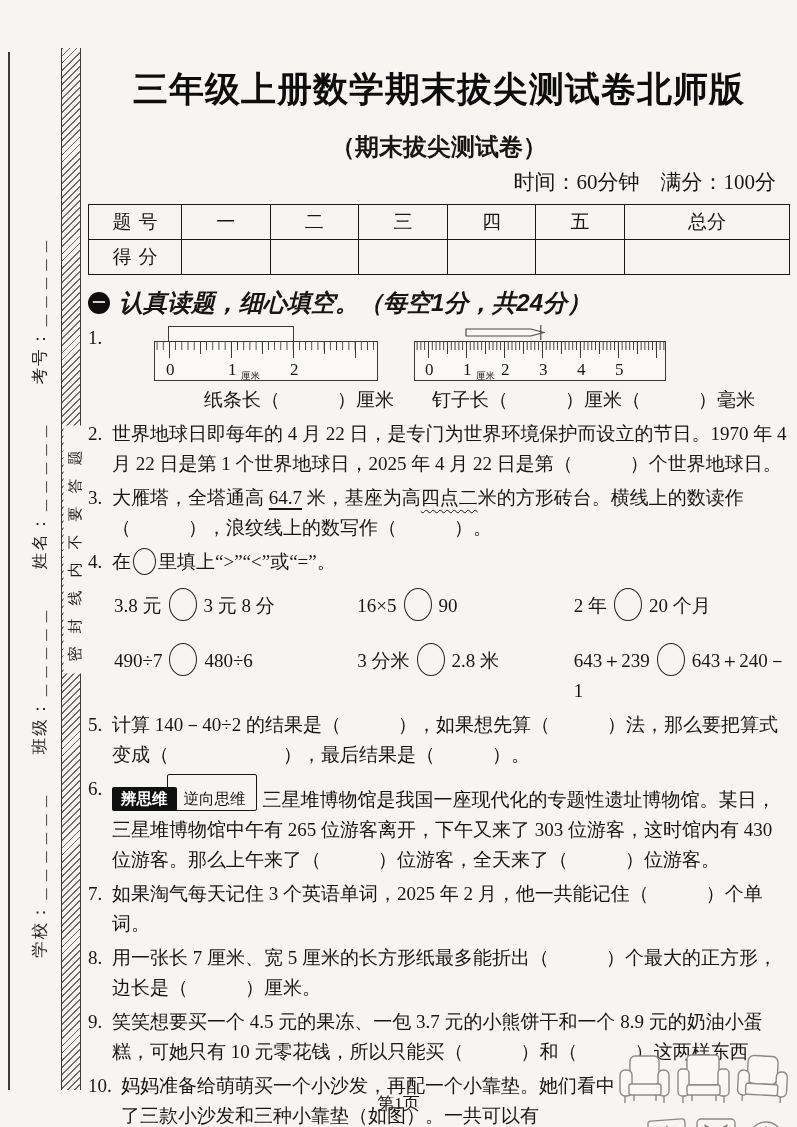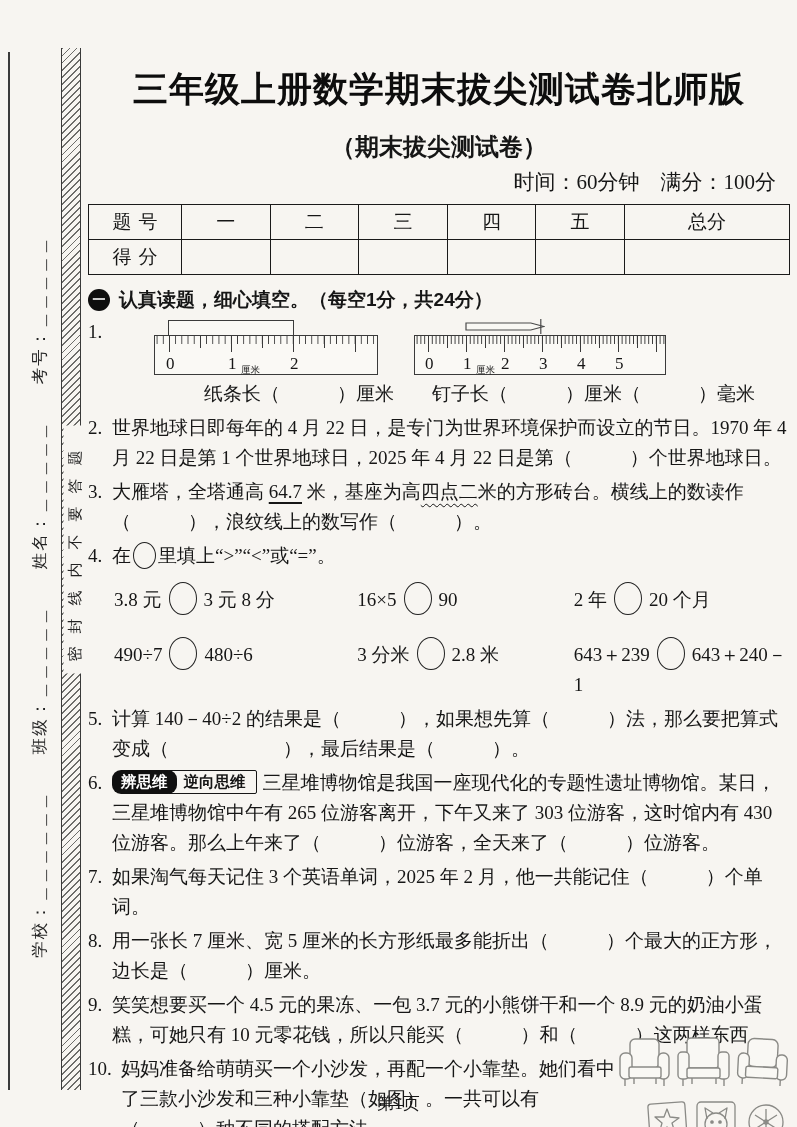--- a/index.html
+++ b/index.html
@@ -22,21 +22,21 @@
   .subtitle{margin:18px 0 0;text-align:center;font-family:Liberation Sans, sans-serif;
             font-size:24px;font-weight:800;}
   .meta{margin-top:5px;text-align:right;padding-right:14px;font-size:21px;}
   table.score-table{margin-top:8px;width:100%;border-collapse:collapse;padding-left:16px;}
   table.score-table td{border:1.7px solid #1a1a1a;height:32px;text-align:center;font-size:19px;}
   table.score-table td.lbl{letter-spacing:7px;text-indent:7px;}
   .section-header{margin-top:12px;display:flex;align-items:center;gap:9px;}
   .sec-circle{flex:0 0 auto;width:22px;height:22px;border-radius:50%;background:#0e0e0e;color:#fff;
               font-size:13px;font-weight:bold;line-height:22px;text-align:center;
               font-family:"Liberation Sans","DejaVu Sans",sans-serif;}
-  .sec-title{font-family:"Liberation Sans","DejaVu Sans",sans-serif;font-weight:800;font-size:19px;}
+  .sec-title{font-family:"Liberation Sans","DejaVu Sans",sans-serif;font-weight:800;font-size:24px;font-style:italic;}
   
   .q{position:relative;padding-left:24px;margin-top:4px;font-size:19px;line-height:30px;}
   .q .qnum{position:absolute;left:0;top:0;}
   .q10{padding-left:33px;}
   .u-line{text-decoration:underline;text-decoration-thickness:1.5px;text-underline-offset:4px;}
   .u-wavy{text-decoration:underline wavy 1px;text-underline-offset:5px;}
   
   .rulers-row{display:flex;align-items:flex-end;gap:36px;margin:4px 0 4px 42px;}
   .ruler{position:relative;}
   .robj{position:relative;height:18px;}
@@ -45,26 +45,26 @@
   .rbody{position:relative;height:38px;border:1.4px solid #3a3a3a;background:#faf9f5;}
   .rnum{position:absolute;top:13px;transform:translateX(-35%);font-size:17px;}
   .runit{position:absolute;top:19px;font-size:9.5px;}
   .q1-answer{margin:2px 0 0 92px;}
   
   .cmp-grid{display:grid;grid-template-columns:36% 32% 32%;row-gap:22px;margin-top:11px;padding-left:2px;}
   .cmp-circle{display:inline-block;width:26px;height:31px;border:1.6px solid #222;border-radius:50%;
               vertical-align:-9px;margin:0 7px;background:transparent;}
   .cmp-circle.small{width:21px;height:25px;vertical-align:-7px;margin:0 2px;}
   
-  .badge-dark{position:relative;z-index:1;display:inline-block;background:#101010;color:#fff;border-radius:9px;
+  .badge-dark{position:relative;z-index:1;display:inline-block;background:#101010;color:#fff;border-radius:2px;
               padding:1px 9px 2px;font-family:"Liberation Sans","DejaVu Sans",sans-serif;font-weight:800;
               font-size:15.5px;line-height:21px;vertical-align:2px;}
   .badge-light{position:relative;z-index:0;display:inline-block;border:1.6px solid #161616;border-radius:2px;
-               padding:0 10px 1px 16px;margin:0 6px 0 -10px;font-family:"Liberation Sans","DejaVu Sans",sans-serif;
-               font-weight:700;font-size:15.5px;line-height:21px;vertical-align:2px;}
+               padding:13px 10px 1px 16px;margin:0 6px 0 -10px;font-family:"Liberation Sans","DejaVu Sans",sans-serif;
+               font-weight:400;font-size:15.5px;line-height:21px;vertical-align:2px;}
   
   .q10-figure{position:absolute;right:0;top:-18px;width:188px;}
   .sofa-row{display:flex;justify-content:flex-end;gap:3px;}
   .cushion-row{display:flex;justify-content:flex-end;gap:5px;margin-top:1px;padding-right:1px;}
   .q10 .qtext{display:inline-block;max-width:502px;vertical-align:top;}
   .footer{position:absolute;bottom:12px;left:0;width:100%;text-align:center;font-size:17px;}
 </style>
 </head>
 <body>
 

